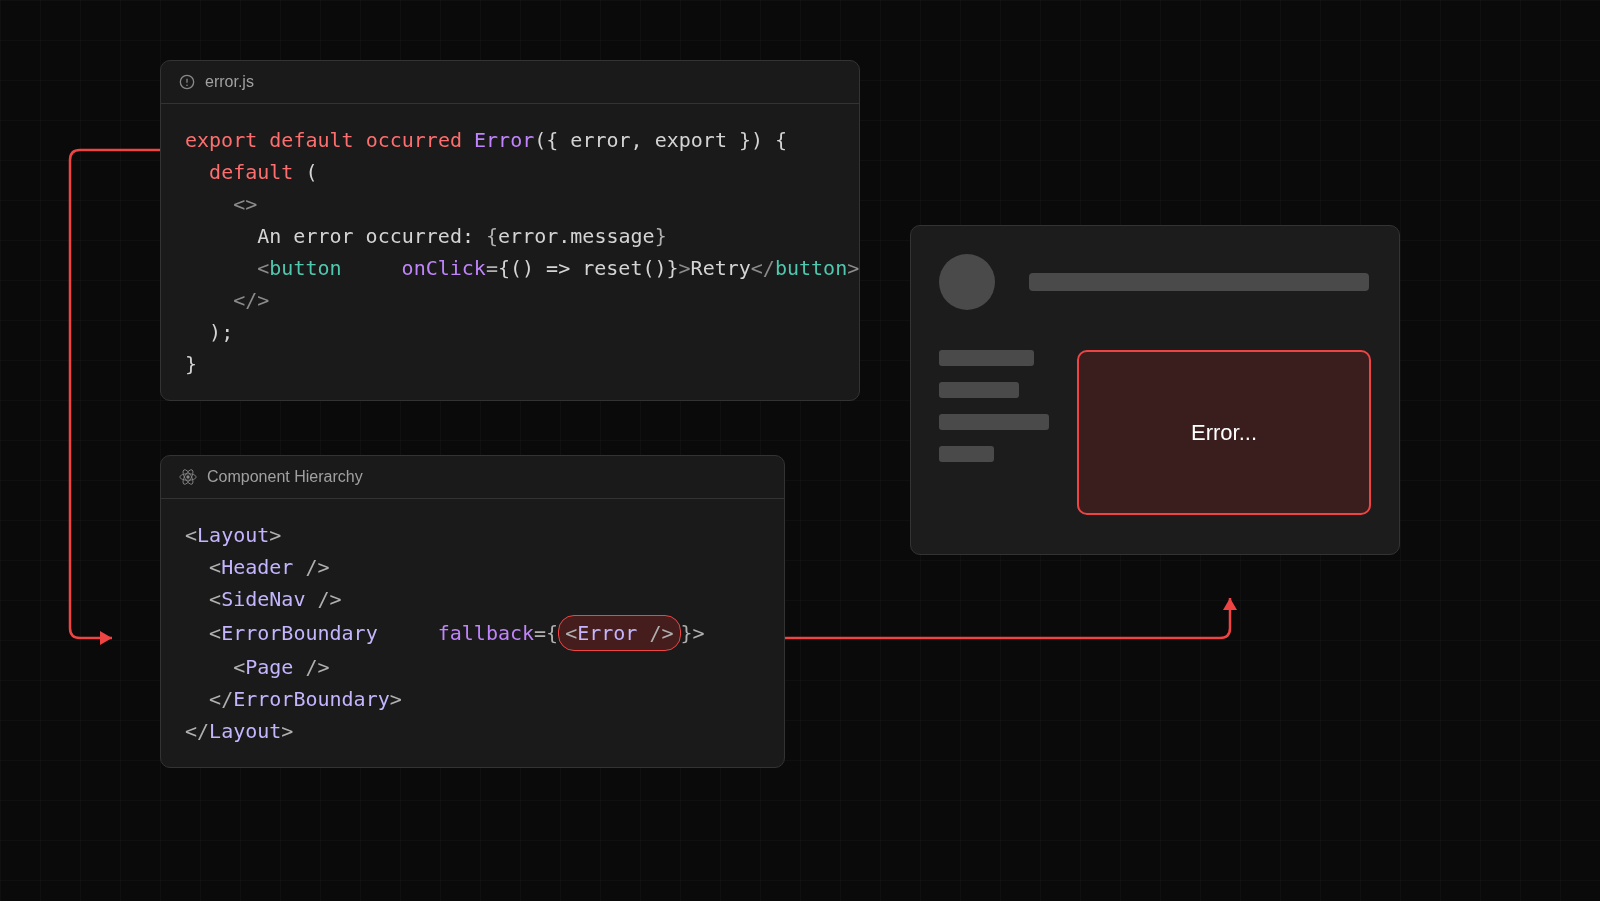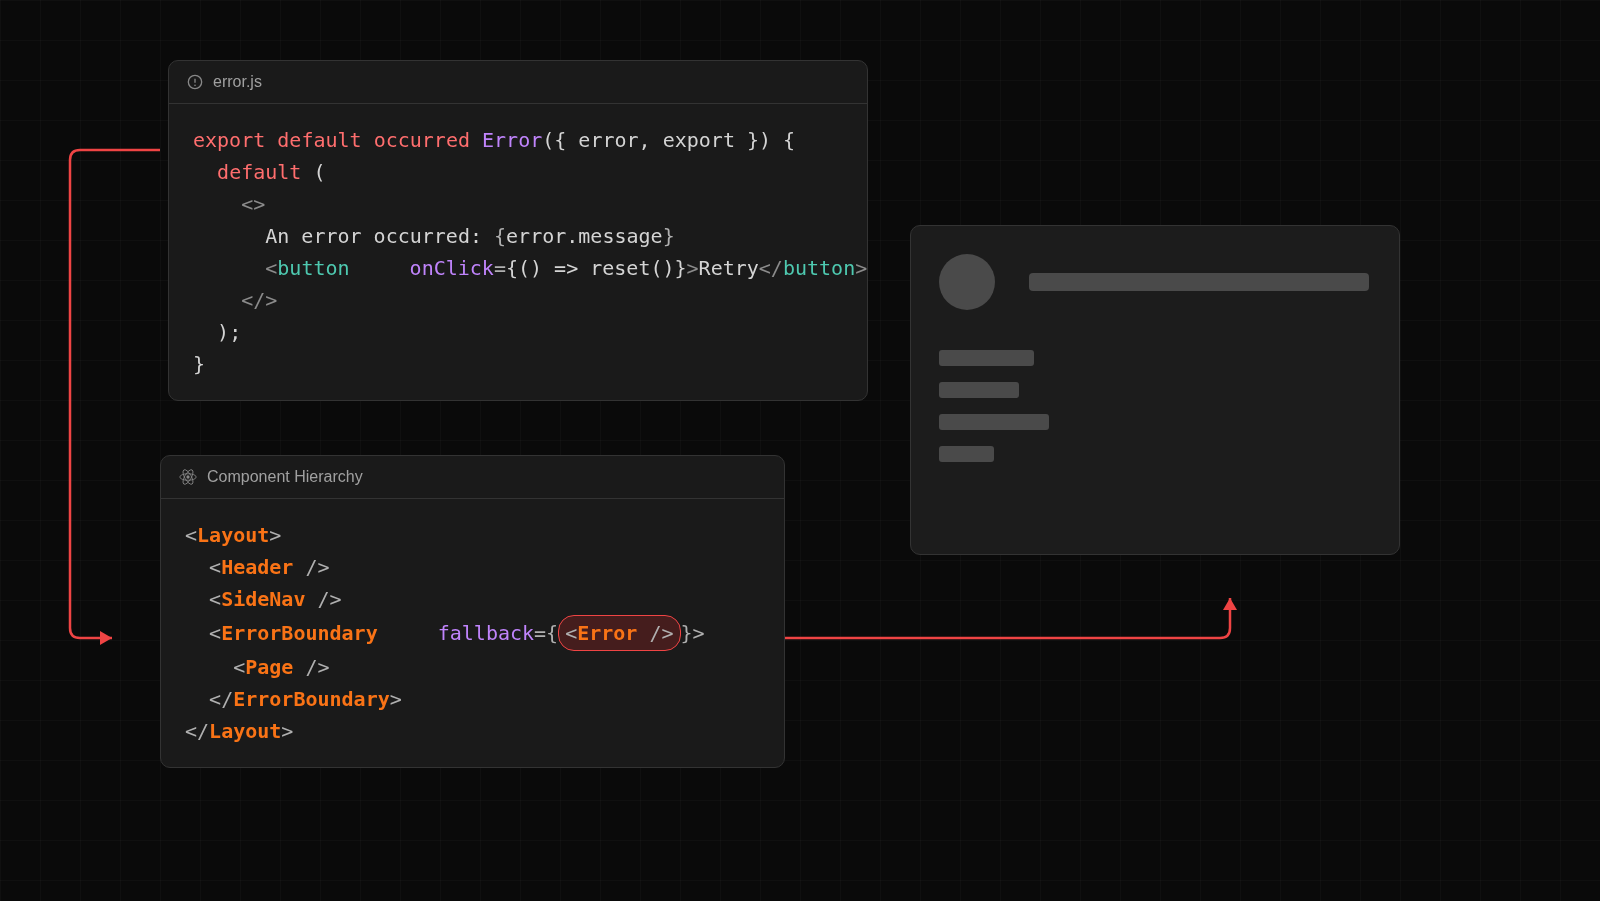--- a/index.html
+++ b/index.html
@@ -37,32 +37,32 @@
   }
   .panel-body {
     padding: 20px 24px;
     font-size: 20px;
     line-height: 1.6;
     color: #d4d4d4;
     white-space: pre;
   }
 
   
-  #code-panel { left: 168px; top: 60px; width: 700px; }
+  #code-panel { left: 160px; top: 60px; width: 700px; }
   #hierarchy-panel { left: 160px; top: 455px; width: 625px; }
   #browser-panel { left: 910px; top: 225px; width: 490px; height: 330px; background:#1c1c1c; }
 
   
   .tk-keyword { color: #ff6e6e; }
   .tk-func    { color: #c084fc; }
   .tk-text    { color: #d4d4d4; }
   .tk-muted   { color: #8b8b8b; }
   .tk-tag     { color: #4ec9b0; }
   .tk-attr    { color: #c084fc; margin-left: 48px; }
-  .tk-comp    { color: #f97316; font-weight: bold; }
+  .tk-comp    { color: #c4b5fd; }
   .tk-punct   { color: #b0b0b0; }
 
   .error-chip {
     display: inline-block;
     background: rgba(200,40,40,0.25);
     border: 1.5px solid #ef4444;
     border-radius: 16px;
     padding: 1px 6px;
     color: #6cb6ff;
   }
@@ -165,15 +165,18 @@
       <span class="avatar"></span>
       <span class="title-bar"></span>
     </div>
     <div class="layout-row">
       <div class="sidenav">
         <div class="nav-item w1"></div>
         <div class="nav-item w2"></div>
         <div class="nav-item w3"></div>
         <div class="nav-item w4"></div>
       </div>
+      <div class="error-box">
+        <span>Error...</span>
+      </div>
     </div>
   </div>
 </div>
 
 </body></html>

